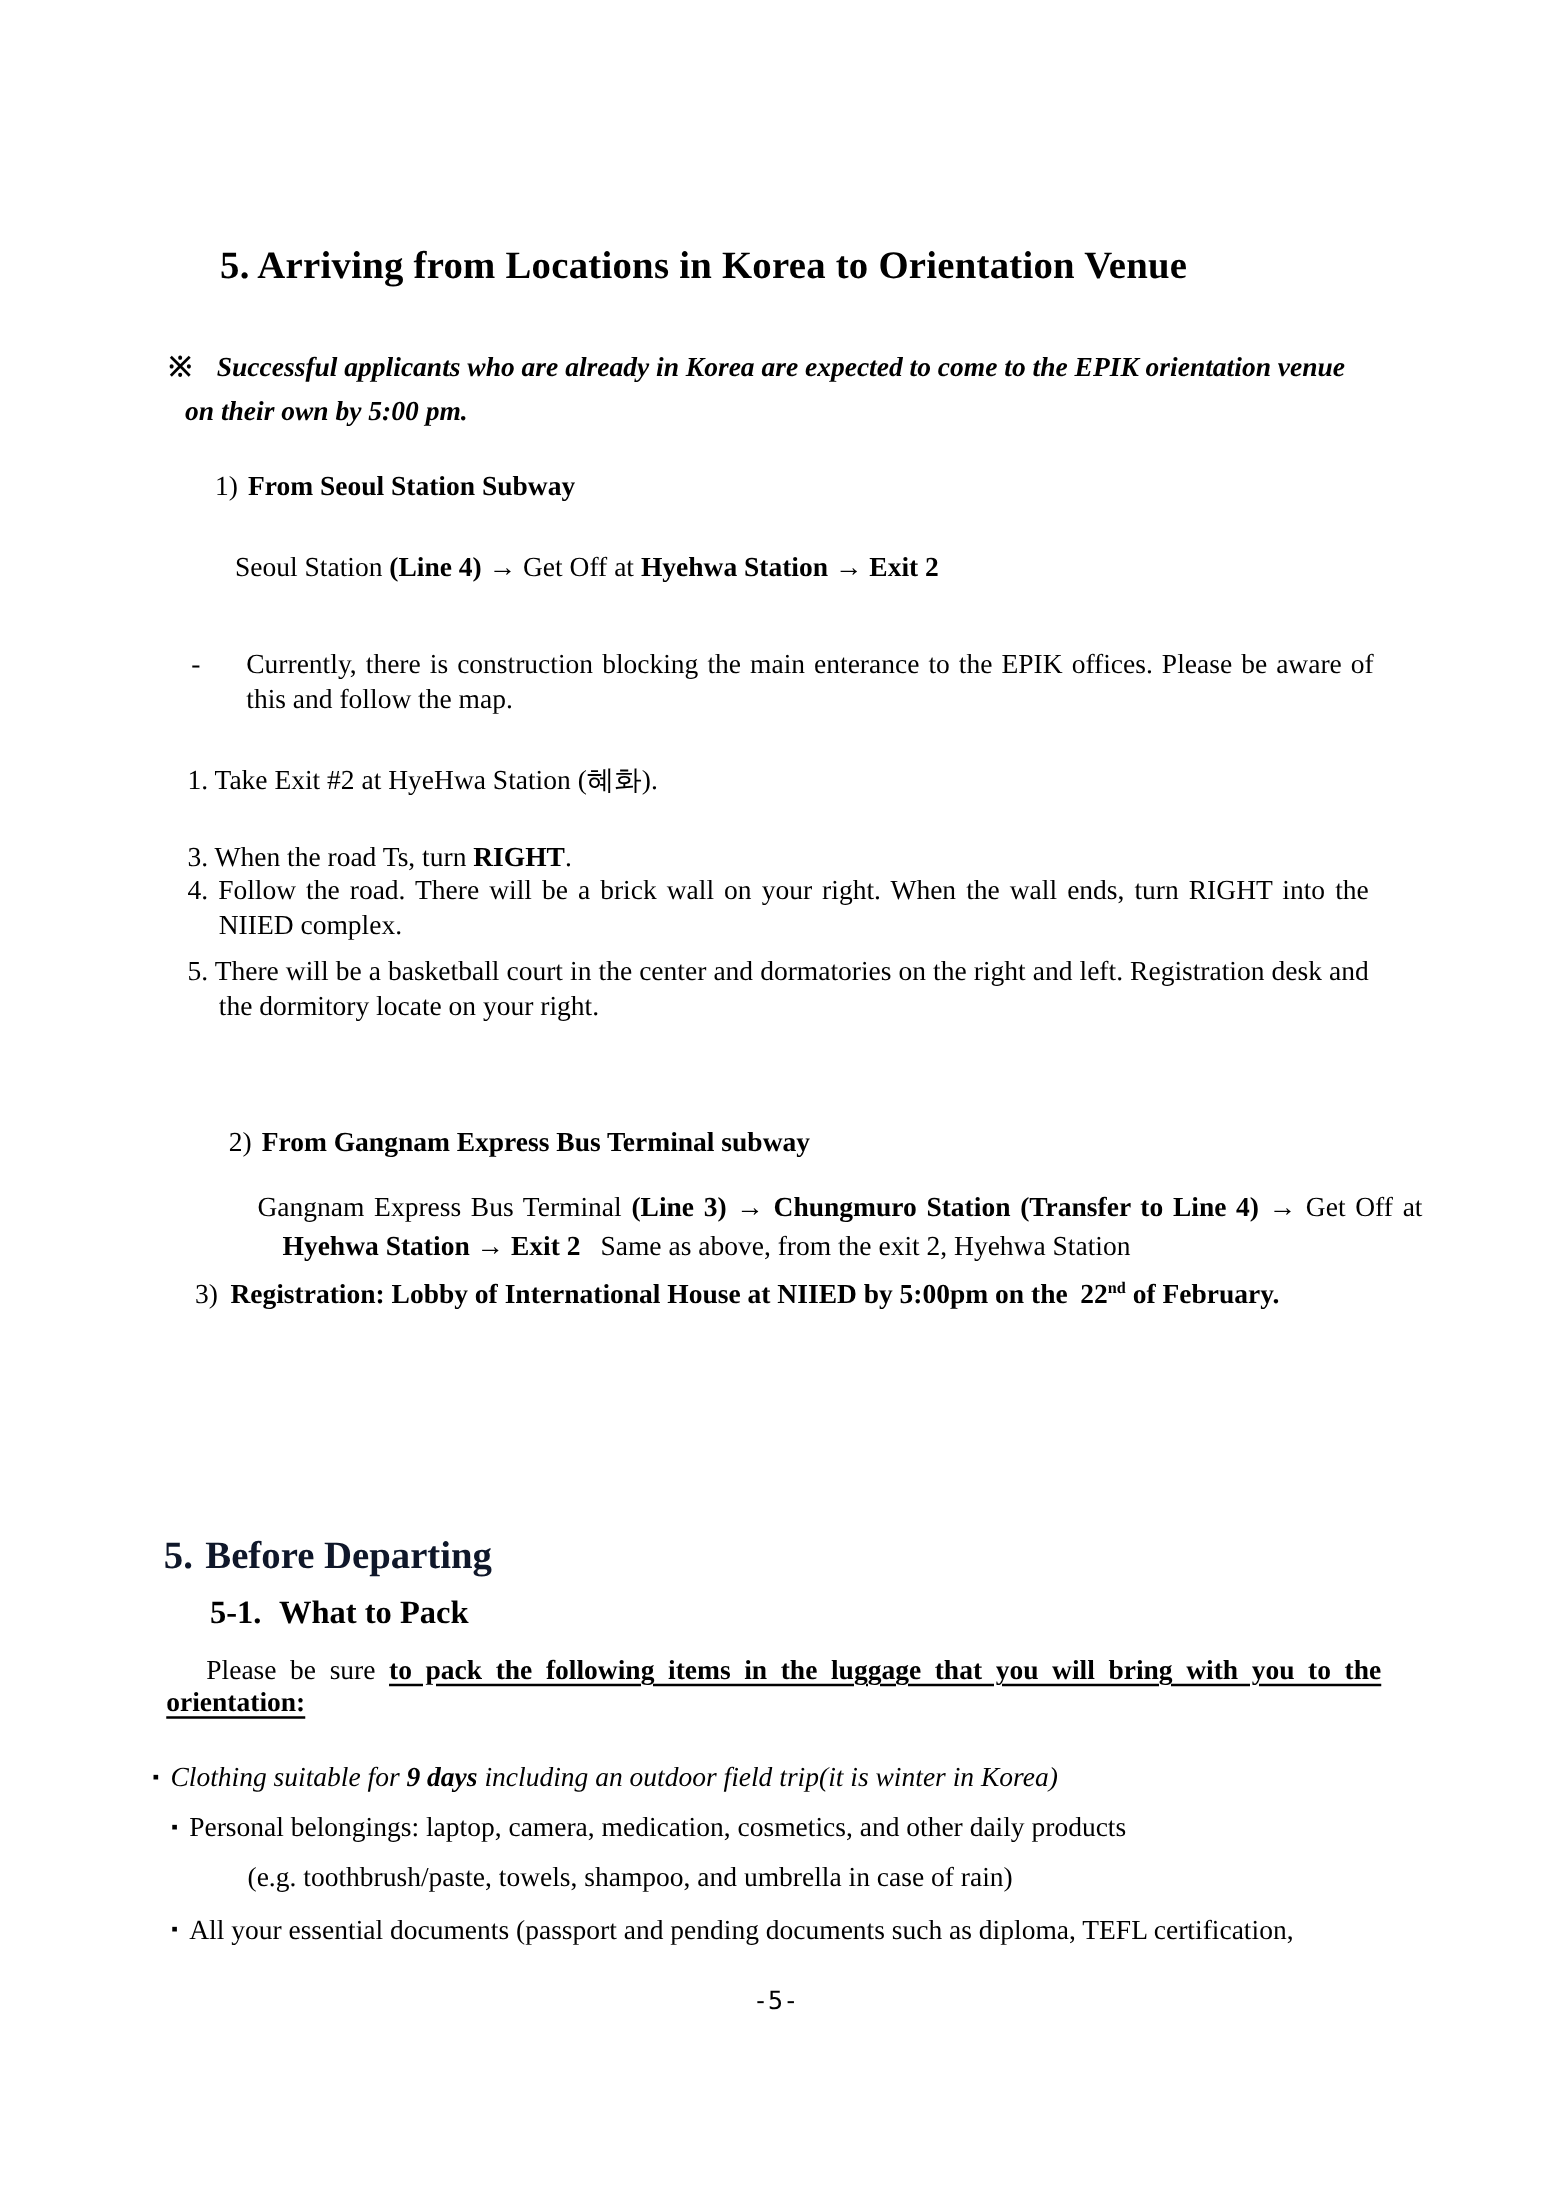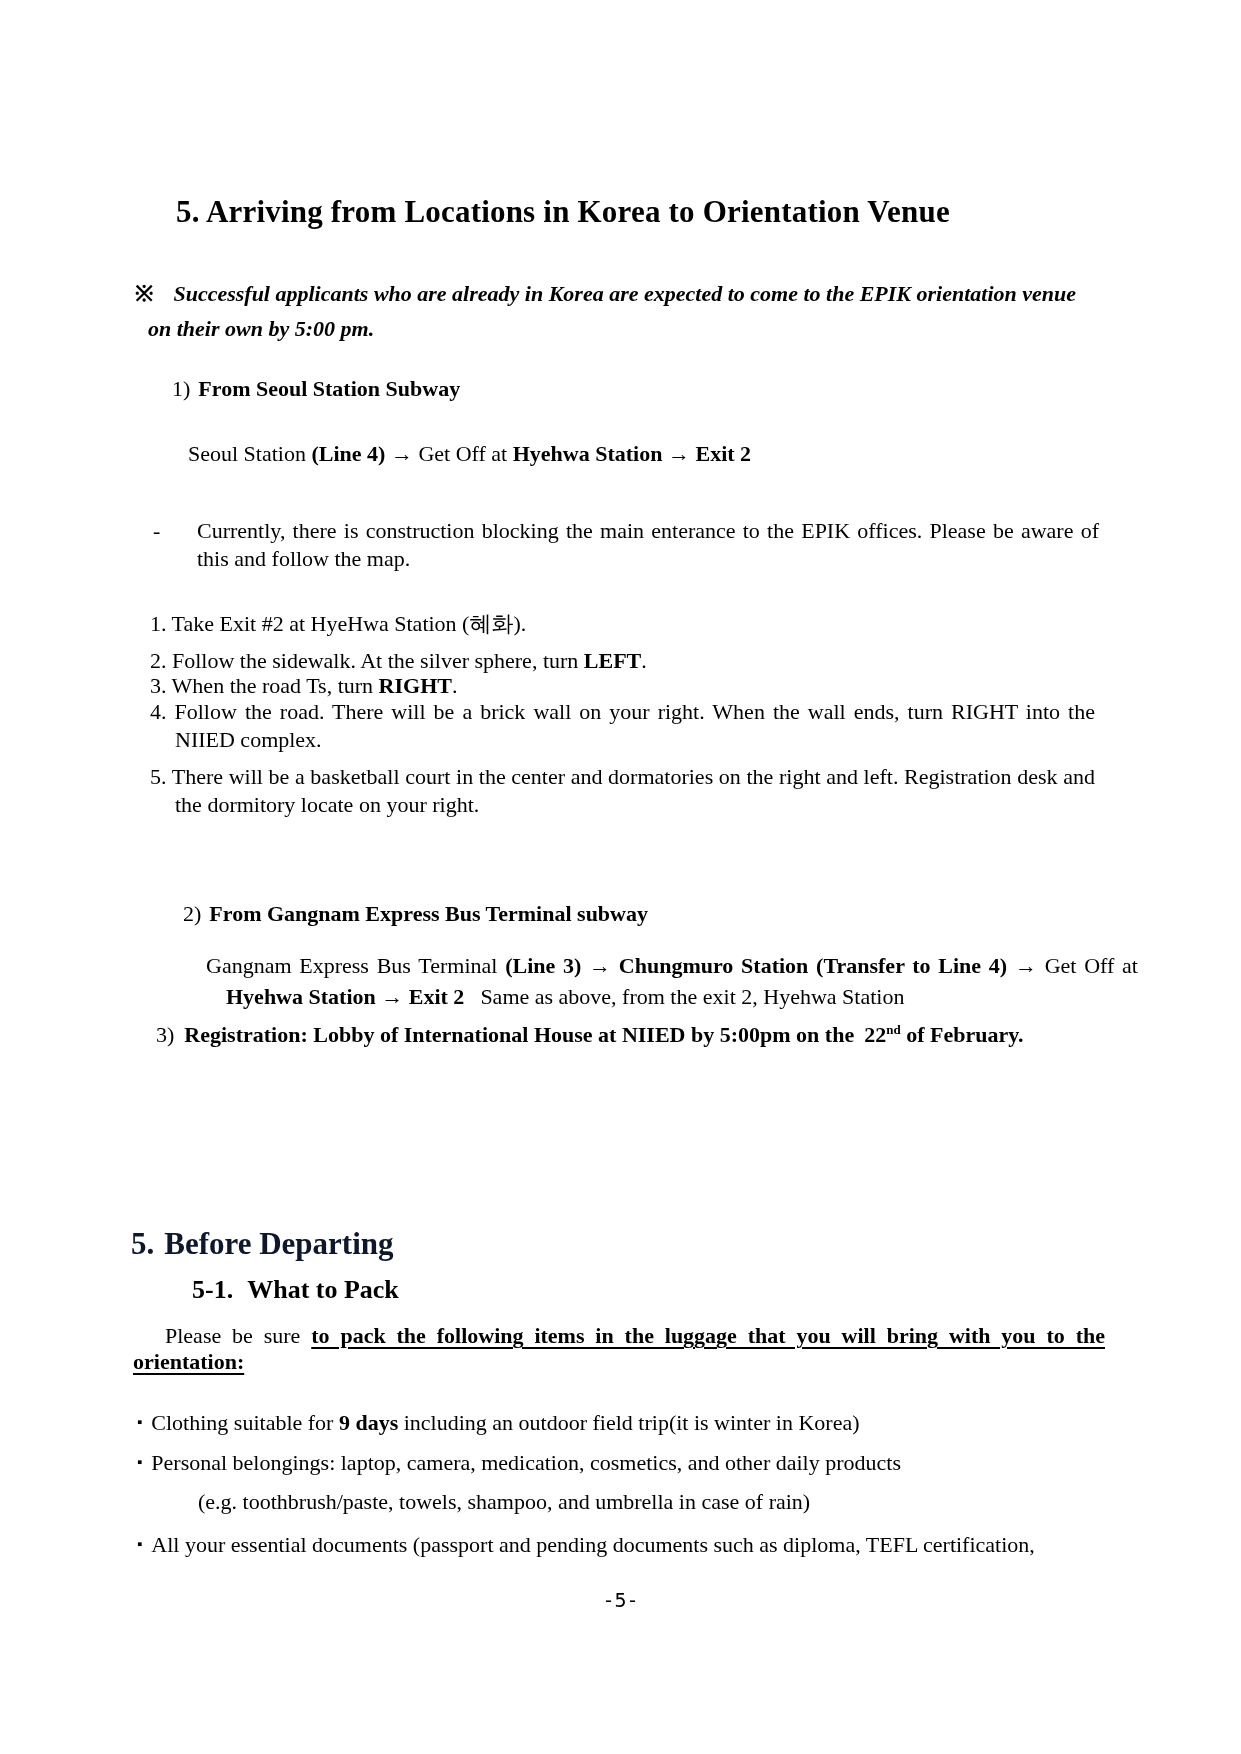--- a/index.html
+++ b/index.html
@@ -35,26 +35,26 @@
 
   .gang { left:162px; top:950px; width:932px; padding-left:20px; text-indent:-20px; line-height:31px;margin-left:44px; }
 
   .reg { left:142px; top:1016px; width:952px; line-height:27px; text-indent:14px; font-weight:bold; }
   .reg .num { font-weight:normal; margin-right:10px; }
   .sup { vertical-align:super; font-size:13px; }
 
   .h5  { left:131px; top:1226px; font-size:31px; font-weight:bold; color:#0f172a; }
   .h5 .hnum  { margin-right:10px; }
   .h51 { left:168px; top:1275px; font-size:26px; font-weight:bold; }
-  .h51 .hnum { margin-right:14px;margin-left:24px; }
+  .h51 .hnum { margin-right:14px; }
 
   .packintro { left:133px; top:1323px; width:972px; line-height:26px; text-indent:32px; }
   .u { text-decoration:underline; text-underline-offset:4px; text-decoration-thickness:2px; }
 
-  .b1 { left:137px; top:1408px; width:1010px; }
+  .b1 { left:122px; top:1408px; width:1010px;font-style:italic; }
   .b2 { left:137px; top:1448px; width:1010px; }
   .b2sub { left:198px; top:1488px; }
   .b3 { left:137px; top:1530px; width:1030px; }
   .blt { font-size:15px; margin-right:9px; vertical-align:3px; }
 
   .sp  { display:inline-block; width:16px; }
   .sp2 { display:inline-block; width:10px; }
 
   .footer { left:0; right:0; top:1588px; text-align:center;
             font-family:"DejaVu Sans Mono", monospace; font-size:20px; }
@@ -76,23 +76,20 @@
 
   <div class="abs route1 body">
     <span>Seoul Station </span><span class="b">(Line 4)</span><span> → Get Off at </span><span class="b">Hyehwa Station</span><span> → </span><span class="b">Exit 2</span>
   </div>
 
   <div class="abs dash body">-</div>
   <div class="abs constr body j">Currently, there is construction blocking the main enterance to the EPIK offices. Please be aware of this and follow the map.</div>
 
   <div class="abs st1 body">1. Take Exit #2 at HyeHwa Station (혜화).</div>
 
-  <div class="abs st2 body">
-    <span>2. Follow the sidewalk. At the silver sphere, turn </span><span class="b">LEFT</span><span>.</span>
-  </div>
 
   <div class="abs st3 body">
     <span>3. When the road Ts, turn </span><span class="b">RIGHT</span><span>.</span>
   </div>
 
   <div class="abs st4 body j">4. Follow the road. There will be a brick wall on your right. When the wall ends, turn RIGHT into the NIIED complex.</div>
 
   <div class="abs st5 body j">5. There will be a basketball court in the center and dormatories on the right and left. Registration desk and the dormitory locate on your right.</div>
 
   <div class="abs s2h body">

